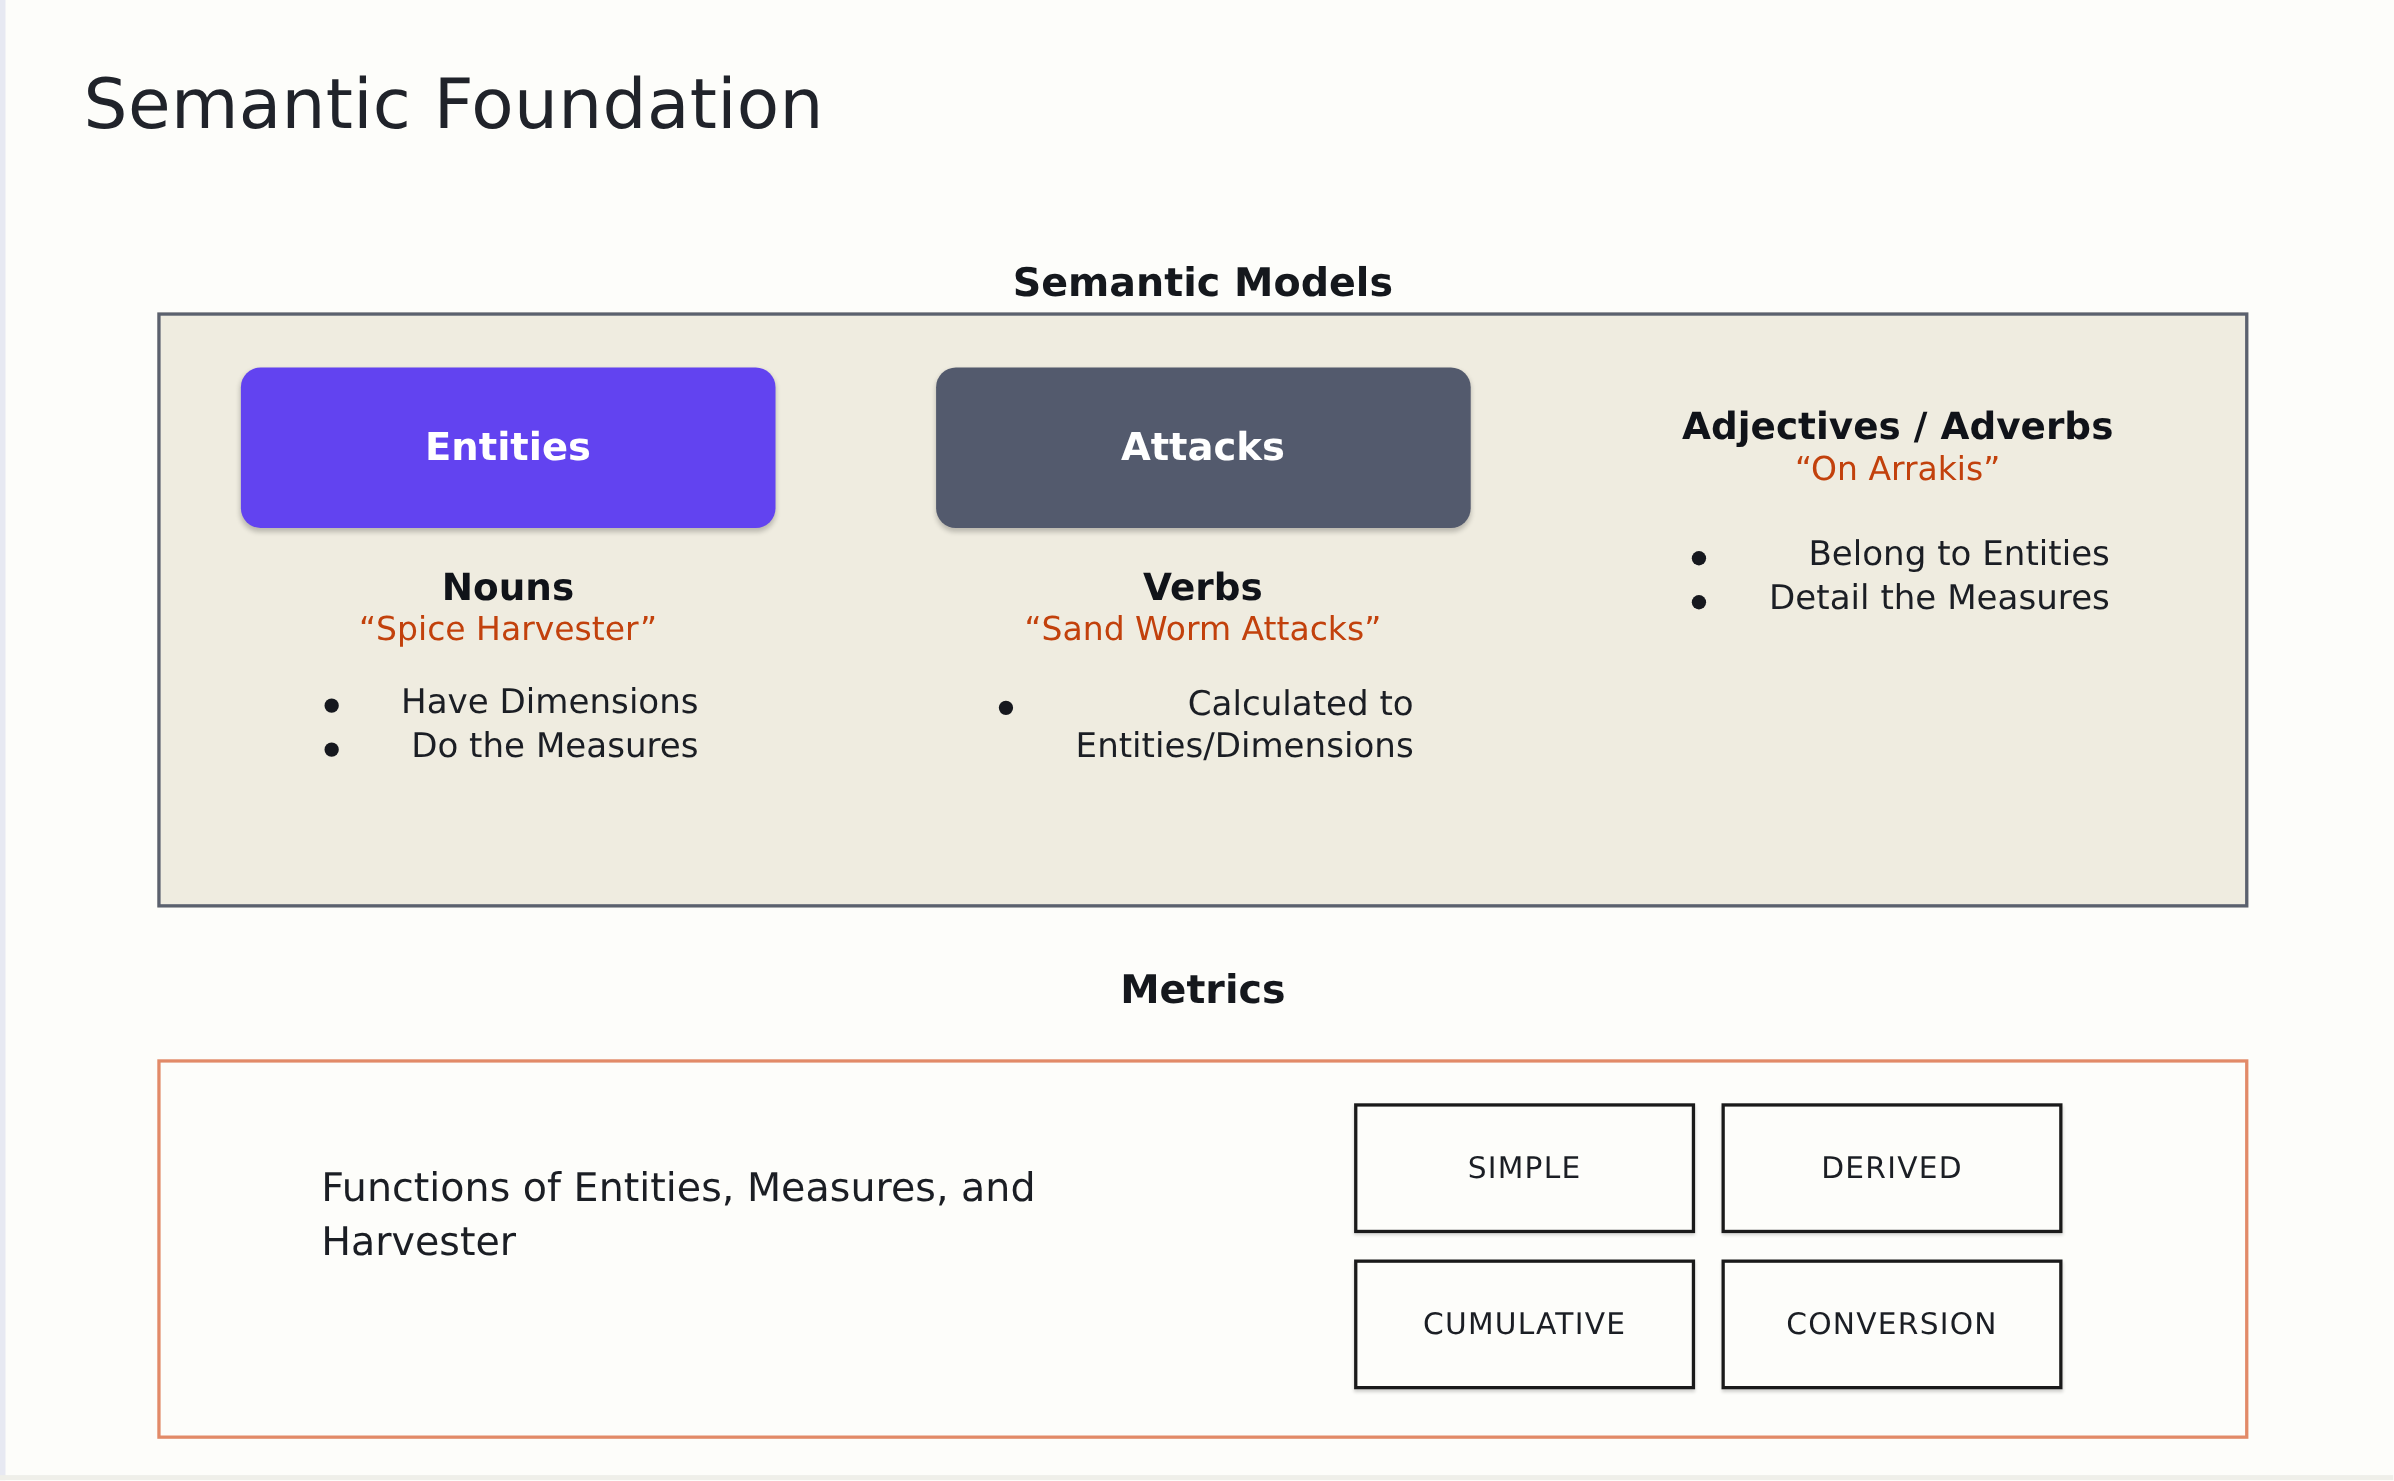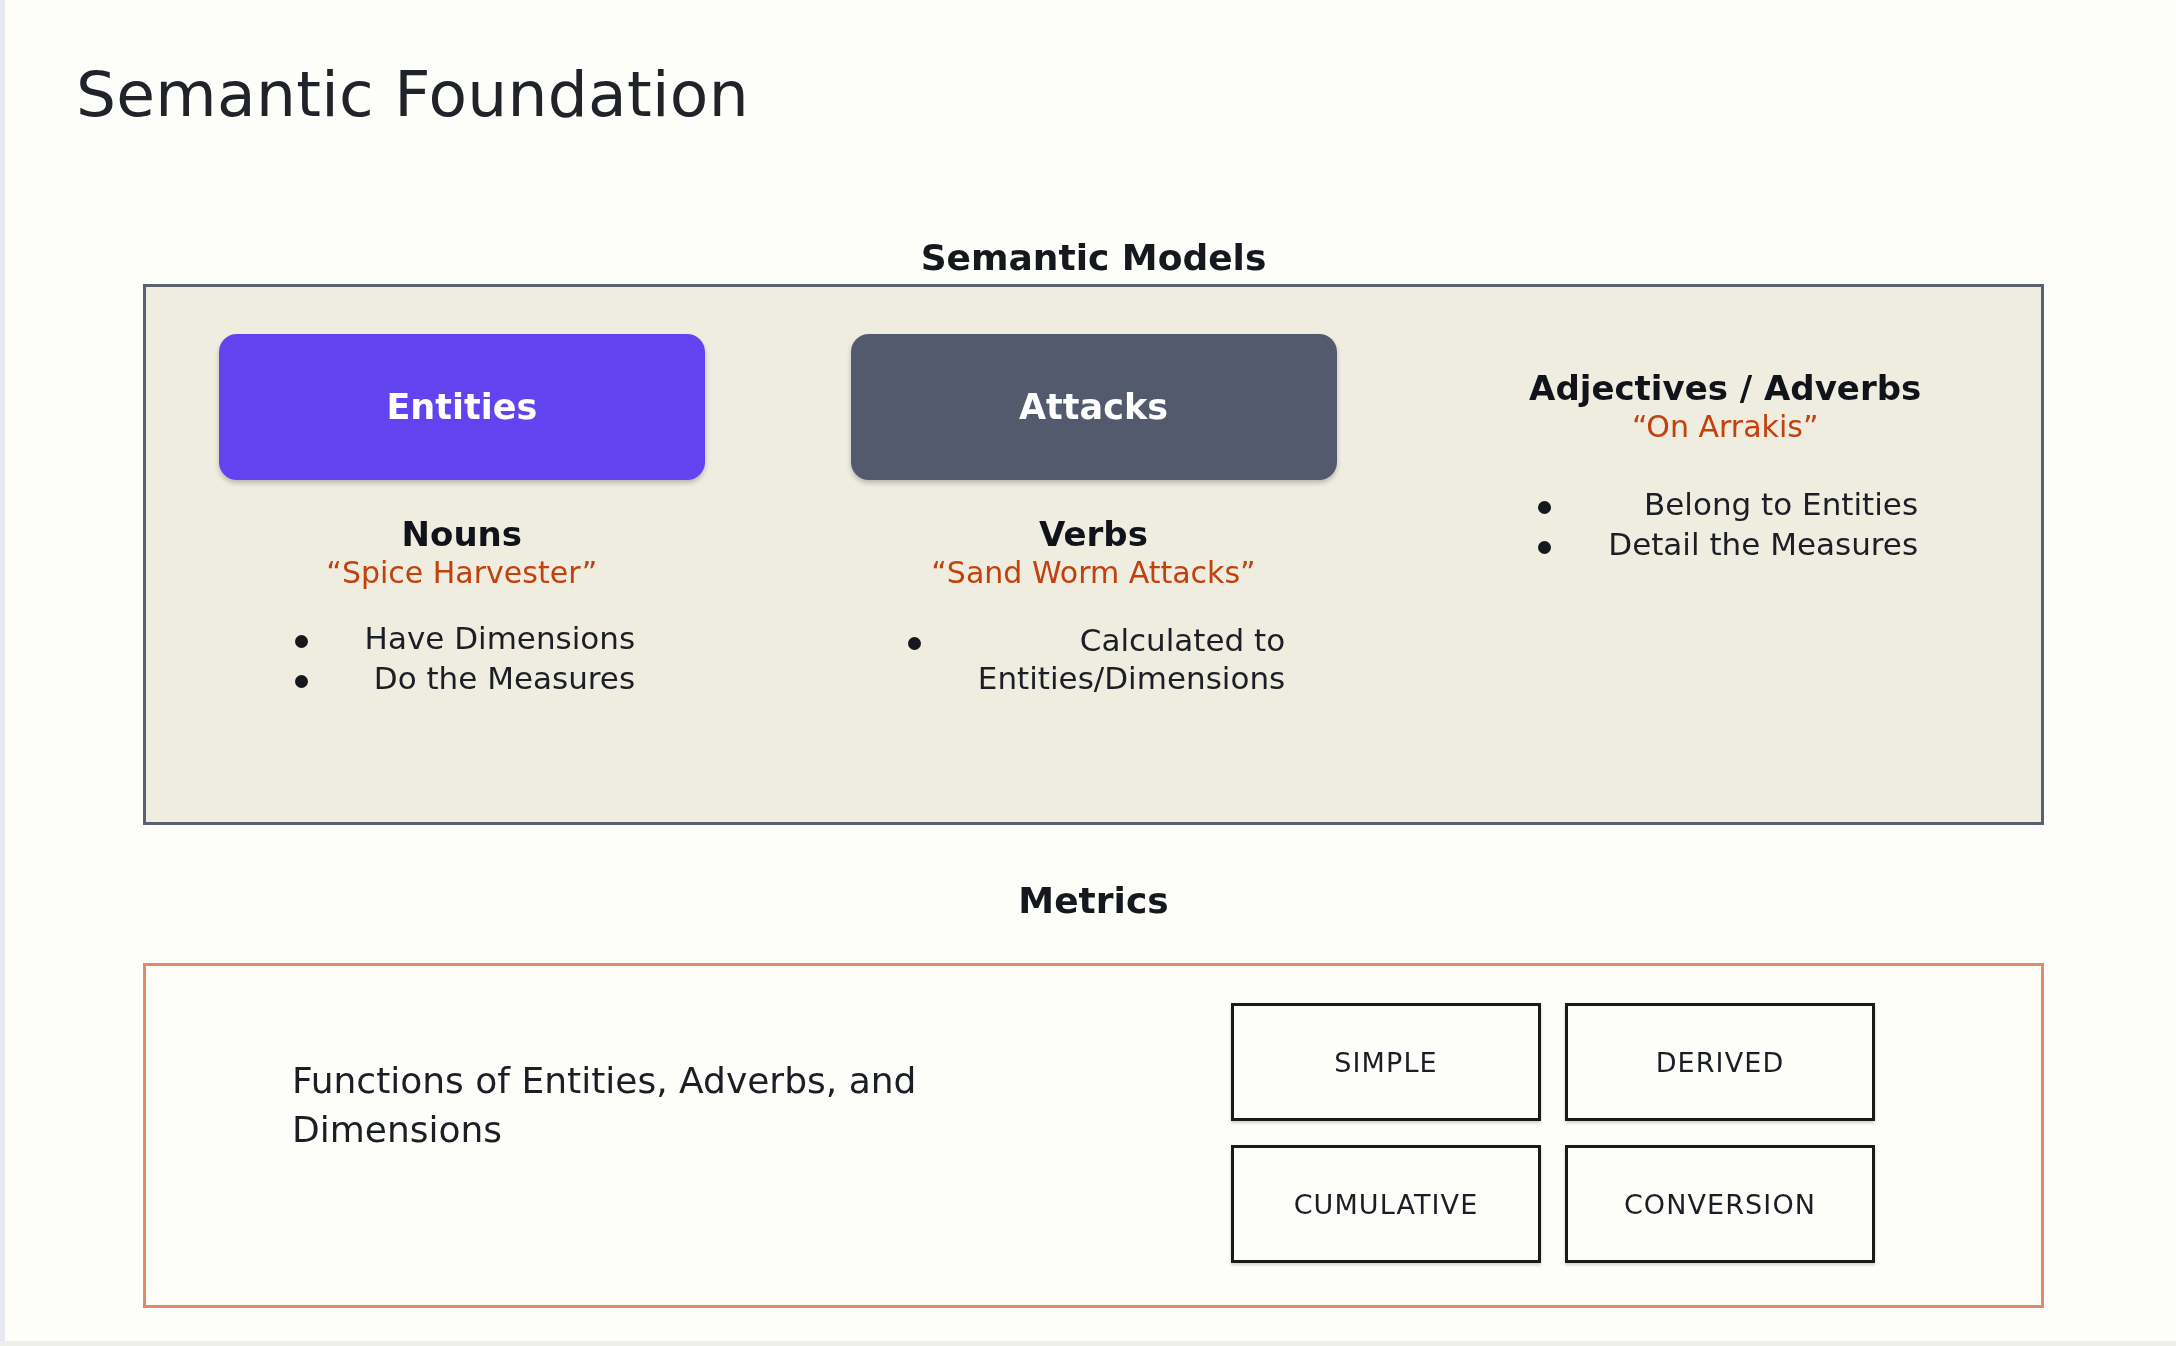--- a/index.html
+++ b/index.html
@@ -269,21 +269,21 @@
           </li>
         </ul>
       </div>
 
     </div>
   </div>
 
   <div class="section-heading" id="metrics-heading">Metrics</div>
 
   <div id="metrics-panel">
-    <div id="metrics-desc">Functions of Entities, Adverbs, and Dimensions</div>
+    <div id="metrics-desc">Functions of Entities, Measures, and Harvester</div>
 
     <div id="metrics-grid">
       <div class="metric-box">
         <span>SIMPLE</span>
       </div>
       <div class="metric-box">
         <span>DERIVED</span>
       </div>
       <div class="metric-box">
         <span>CUMULATIVE</span>

